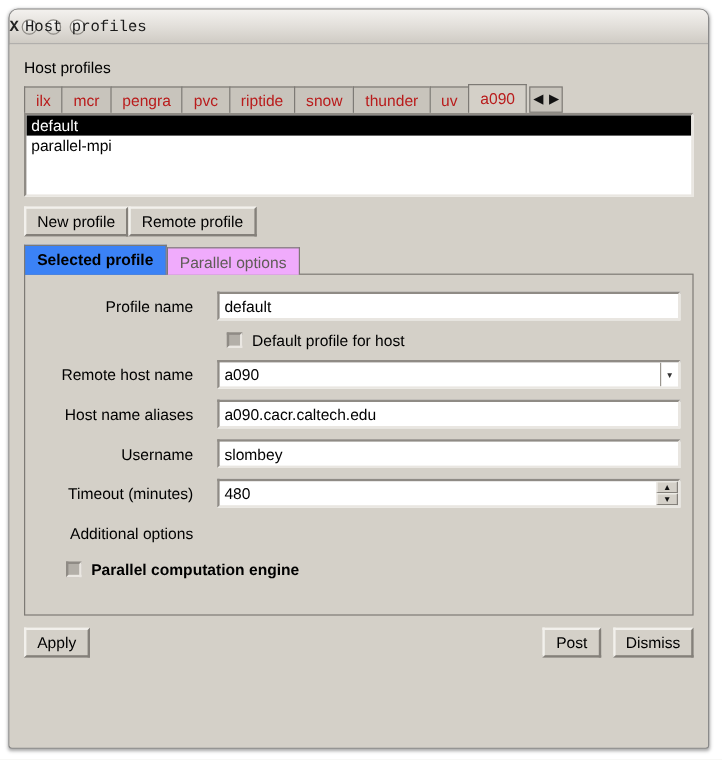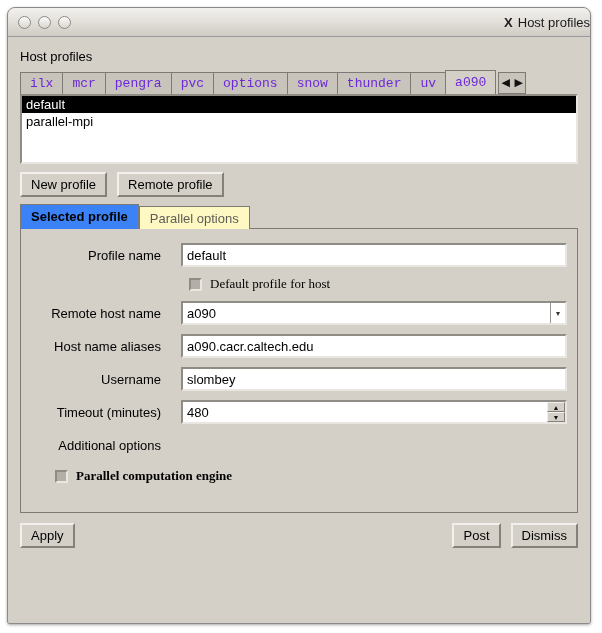--- a/index.html
+++ b/index.html
@@ -44,24 +44,24 @@
     width: 13px;
     height: 13px;
     border-radius: 50%;
     background: linear-gradient(to bottom, #fbfbfa, #d8d5cf);
     border: 1px solid #8d8a85;
     box-sizing: border-box;
   }
   .tb-title {
     position: absolute;
     left: 0; right: 0;
-    text-align: right;
+    text-align: left;
     font-size: 13px;
     color: #1a1a1a;
-    font-family: Liberation Sans, sans-serif;
+    font-family: Liberation Mono, monospace;
     pointer-events: none;
   }
   .tb-xicon {
     display: inline-block;
     font-size: 13px;
     margin-right: 5px;
     font-weight: bold;
     color: #222;
   }
   
@@ -81,27 +81,27 @@
   }
   
   .hosttabs-row {
     display: flex;
     align-items: flex-end;
     height: 24px;
     margin-left: 2px;
   }
   .htab {
     font-size: 13px;
-    font-family: Liberation Mono, monospace;
+    font-family: Liberation Sans, sans-serif;
     padding: 3px 9px 3px 9px;
     background: #c8c4bc;
     border: 1px solid #7d7a75;
     border-bottom: none;
     border-right: none;
-    color: #6d28d9;
+    color: #b91c1c;
     line-height: 16px;
     height: 22px;
     box-sizing: border-box;
     white-space: nowrap;
   }
   .htab:first-child { border-left: 1px solid #7d7a75; }
   .htab.last-tab { border-right: 1px solid #7d7a75; }
   .htab.selected {
     background: #d4d0c8;
     height: 24px;
@@ -151,41 +151,40 @@
     background: #d4d0c8;
     border: 2px solid;
     border-color: #f2f0ec #84807a #84807a #f2f0ec;
     padding: 3px 9px;
     color: #000;
     cursor: default;
     box-sizing: border-box;
   }
   .btn-row {
     display: flex;
-    gap: 10px;
     margin: 8px 0 7px 2px;
   }
   
   .notebook {
     margin: 0 2px;
   }
   .nb-tabs {
     display: flex;
     align-items: flex-end;
     height: 25px;
     position: relative;
     z-index: 2;
   }
   .nb-tab {
     font-size: 13px;
     font-family: "Liberation Sans", sans-serif;
     padding: 4px 10px;
     border: 1px solid #7d7a75;
     border-bottom: none;
-    background: #fef9c3;
+    background: #f0abfc;
     color: #5f5c57;
     height: 23px;
     box-sizing: border-box;
     white-space: nowrap;
   }
   .nb-tab.selected {
     background: #3b82f6;
     color: #000;
     font-weight: bold;
     height: 25px;
@@ -272,21 +271,21 @@
     width: 13px;
     height: 13px;
     background: #b3afa8;
     border: 2px solid;
     border-color: #8f8b85 #eae7e2 #eae7e2 #8f8b85;
     box-sizing: border-box;
     margin-right: 8px;
   }
   .checklabel {
     font-size: 13px;
-    font-family: Liberation Serif, serif;
+    font-family: Liberation Sans, sans-serif;
     color: #000;
   }
   .checklabel.bold { font-weight: bold; }
   
   .bottom-row {
     display: flex;
     align-items: flex-end;
     margin: 10px 2px 0 2px;
   }
   .spacer { flex: 1; }
@@ -310,21 +309,21 @@
 
   <div class="content">
 
     <div class="section-label">Host profiles</div>
 
     <div class="hosttabs-row">
       <div class="htab">ilx</div>
       <div class="htab">mcr</div>
       <div class="htab">pengra</div>
       <div class="htab">pvc</div>
-      <div class="htab">options</div>
+      <div class="htab">riptide</div>
       <div class="htab">snow</div>
       <div class="htab">thunder</div>
       <div class="htab">uv</div>
       <div class="htab selected last-tab">a090</div>
       <div class="tabscroll">
         <div>◀</div>
         <div>▶</div>
       </div>
     </div>
 

